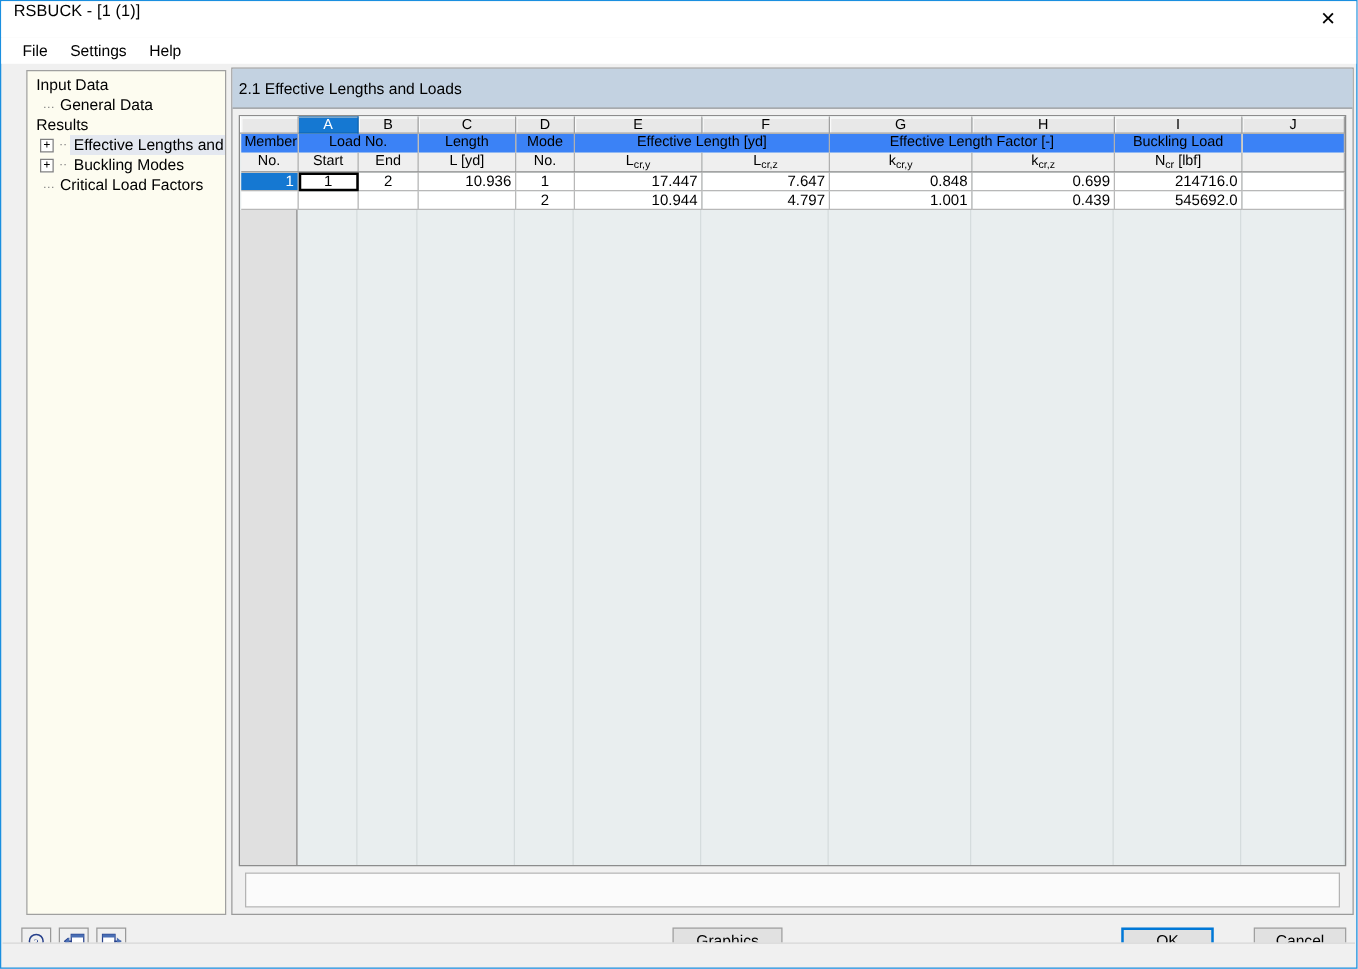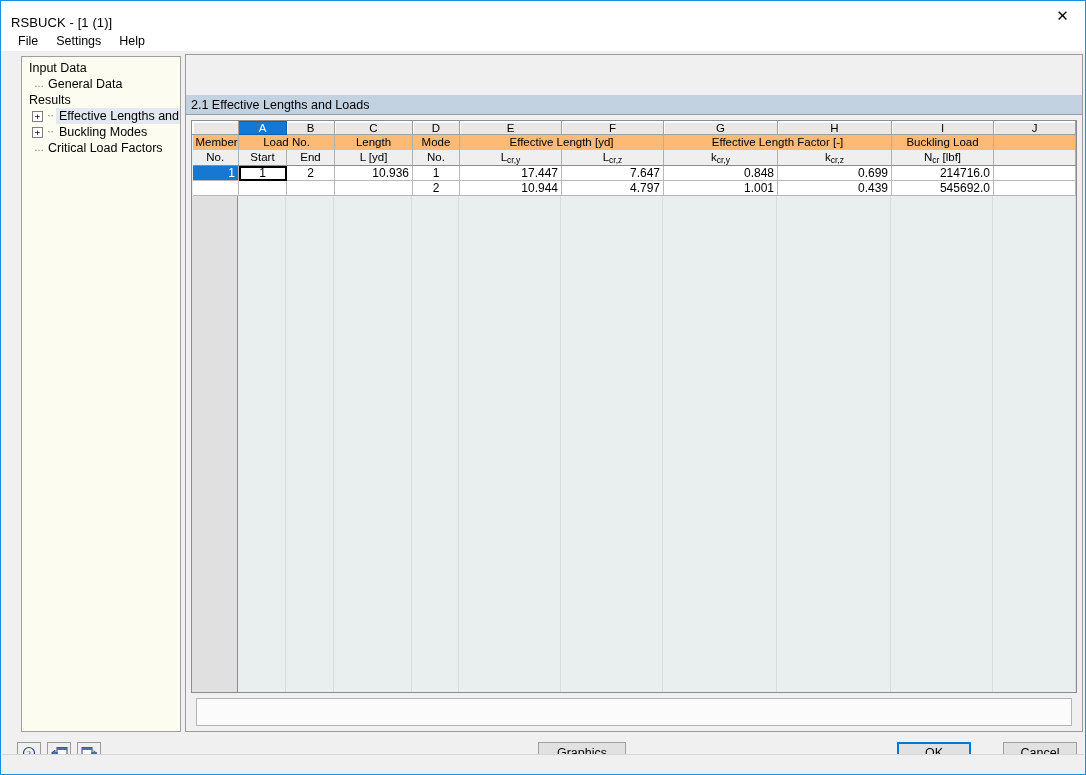--- a/index.html
+++ b/index.html
@@ -14,21 +14,21 @@
   .window{
     position:absolute;left:0;top:0;width:1086px;height:775px;
     background:#f0f0f0;
     border:1px solid #1a8fe0;
     box-sizing:border-box;
     display:flex;flex-direction:column;
   }
   
   .titlebar{
     height:29px;background:#ffffff;flex:0 0 auto;
-    display:flex;align-items:flex-end;position:relative;
+    display:flex;align-items:flex-start;position:relative;
   }
   .titlebar .title{
     padding-left:10px;font-size:13px;color:#000;
     letter-spacing:0.1px;
   }
   .closebtn{
     position:absolute;right:0;top:0;width:45px;height:29px;
     display:flex;align-items:center;justify-content:center;
     font-size:15px;color:#000;line-height:1;
   }
@@ -86,26 +86,25 @@
   .dashline{
     width:11px;flex:0 0 auto;color:#808080;font-size:10px;
     text-align:center;
   }
   
   .rightpane{
     flex:1 1 auto;margin-left:4px;display:flex;flex-direction:column;
     border:1px solid #9a9a9a;box-sizing:border-box;background:#f0f0f0;
   }
   .panelheader{
-    height:20px;background:#c3d2e1;
+    height:32px;background:#c3d2e1;
     display:flex;align-items:center;padding-left:5px;
     font-size:12.5px;flex:0 0 auto;
     border-bottom:1px solid #9a9a9a;
     box-sizing:border-box;
-    margin-top:40px;
   }
   .gridwrap{
     flex:1 1 auto;padding:5px 5px 0 5px;box-sizing:border-box;
     display:flex;flex-direction:column;overflow:hidden;
   }
   .grid{
     flex:1 1 auto;border:1px solid #8c8c8c;box-sizing:border-box;
     background:#e9eeef;display:flex;flex-direction:column;overflow:hidden;
     position:relative;
   }
@@ -123,21 +122,21 @@
     text-align:center;height:13px;font-size:11.5px;color:#000;
     box-shadow:inset 1px 1px 0 #fafafa;
   }
   tr.letters td.selcol{
     background:#1578d2;color:#fff;border:1px solid #0d62ad;
     box-shadow:none;
   }
   tr.letters td.rowhdrcell{background:#e8e8e8;}
   
   tr.hdr td{
-    background:#fdba74;text-align:center;vertical-align:middle;
+    background:#3b82f6;text-align:center;vertical-align:middle;
     border-right:1px solid #b0b0b0;border-bottom:none;
     height:15px;font-size:11.5px;
   }
   tr.hdr2 td{
     background:#efefef;text-align:center;vertical-align:middle;
     border-right:1px solid #b0b0b0;border-bottom:1px solid #8c8c8c;
     height:16px;font-size:11.5px;
   }
   td.rowhdr{
     background:#e0e0e0;border-right:1px solid #8c8c8c;

